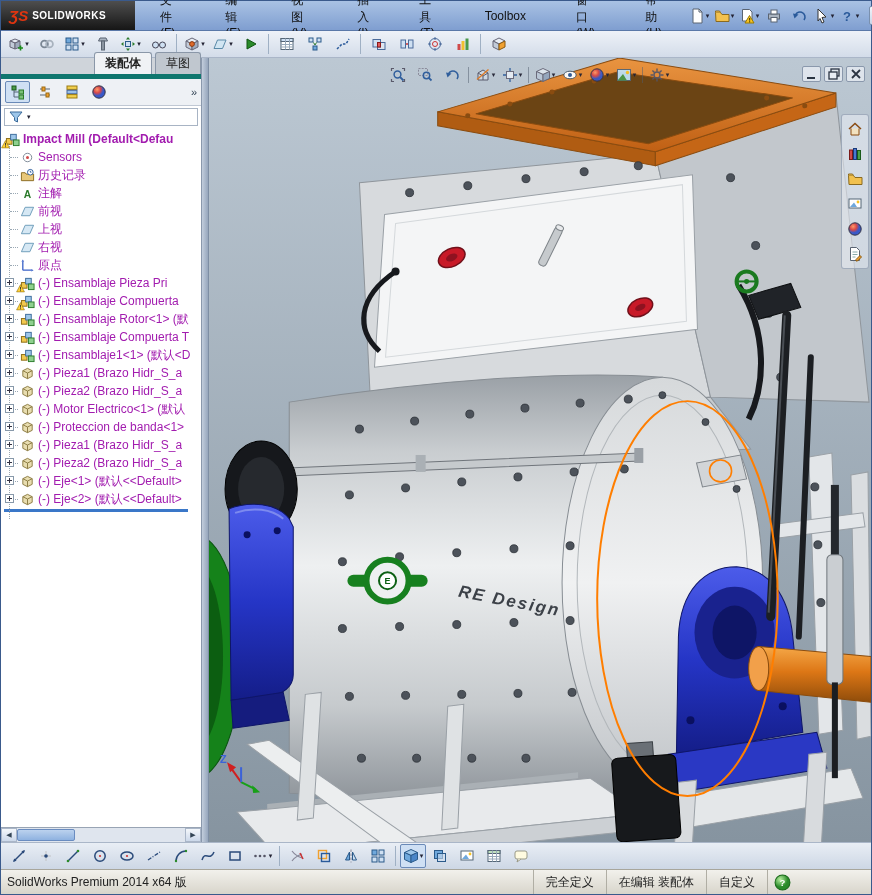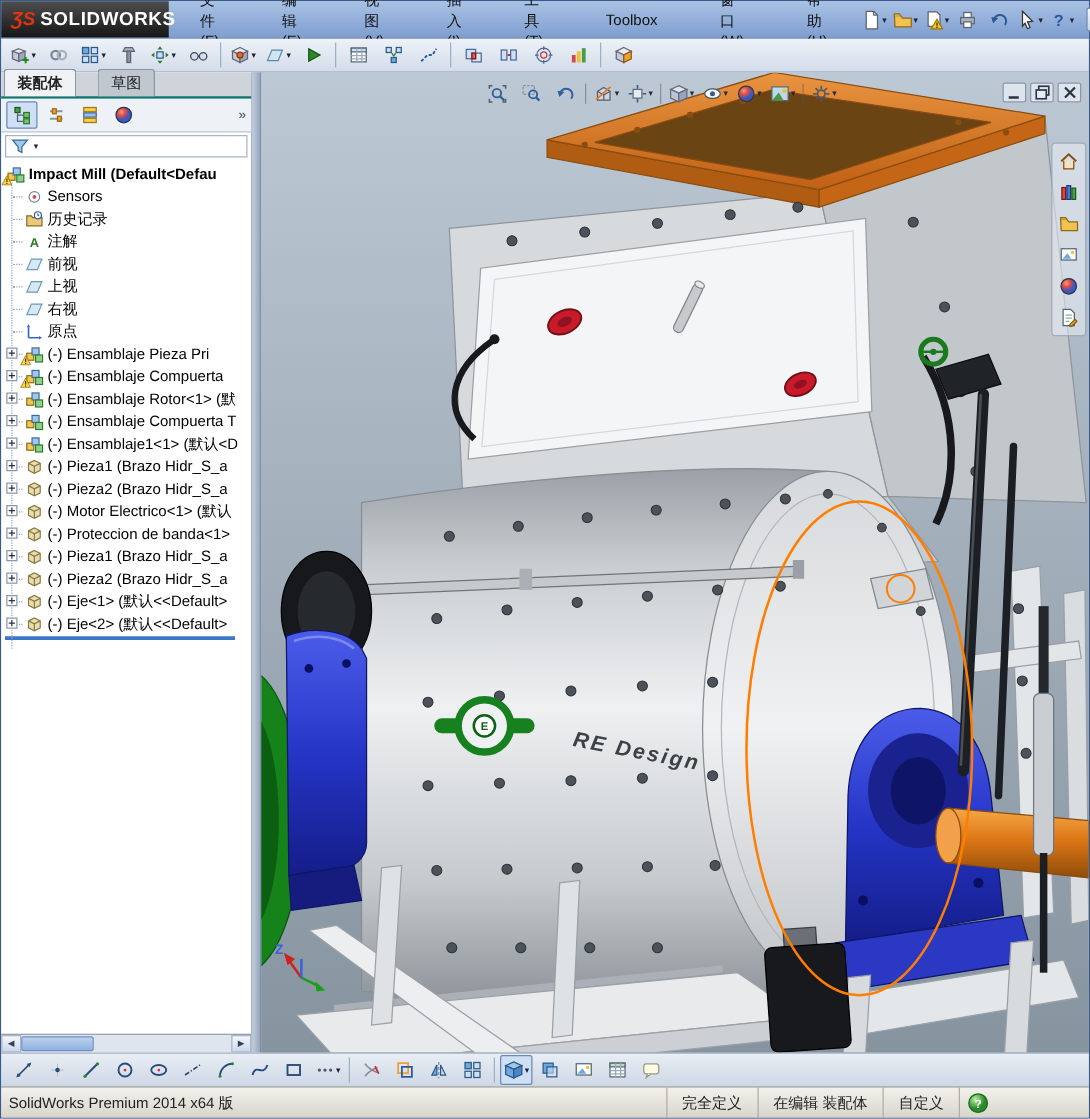--- a/index.html
+++ b/index.html
@@ -4,49 +4,49 @@
 <style>
   html,body{margin:0;padding:0;width:872px;height:895px;overflow:hidden;font-family:"Liberation Sans",sans-serif;}
   *{box-sizing:border-box;}
   button{border:none;background:none;padding:0;margin:0;font:inherit;cursor:default;}
   .window{width:872px;height:895px;display:flex;flex-direction:column;border:1px solid #3a5a8c;background:#cfd8e4;}
 
   
   .titlebar{height:30px;flex:0 0 30px;display:flex;align-items:stretch;background:linear-gradient(#a9c2e4,#7f9ed0);border-bottom:1px solid #5a78a8;}
   .logo{width:134px;flex:0 0 134px;background:linear-gradient(#4e4e4e,#161616);color:#fff;display:flex;align-items:center;gap:4px;padding:0 8px;}
   .logo-mark{color:#e03510;font-weight:bold;font-style:italic;font-size:15px;}
-  .logo-text{font-weight:bold;font-size:15px;letter-spacing:.5px;}
+  .logo-text{font-weight:bold;font-size:10px;letter-spacing:.5px;}
   .menubar{display:flex;align-items:center;font-size:12px;color:#111;}
   .menu-item{padding:3px 25px;}
   .qa{margin-left:auto;display:flex;align-items:center;gap:1px;padding-right:4px;}
   .qa-btn{height:22px;min-width:24px;display:inline-flex;align-items:center;justify-content:center;border:1px solid transparent;border-radius:2px;}
   .win-controls{display:flex;align-items:center;gap:2px;padding:0 4px;}
   .wc-btn{width:26px;height:19px;display:inline-flex;align-items:center;justify-content:center;background:linear-gradient(#f2f6fb,#c9d6e8);border:1px solid #7a90ae;border-radius:2px;}
   .dd{font-size:7px;color:#223;margin-left:1px;}
 
   
   .toolbar2{height:27px;flex:0 0 27px;display:flex;align-items:center;gap:1px;padding:0 4px;background:linear-gradient(#eef2f8,#d3dce9);border-bottom:1px solid #aab6c8;}
   .tb-btn{width:27px;height:24px;display:inline-flex;align-items:center;justify-content:center;border:1px solid transparent;border-radius:2px;}
   .tb-sep{width:1px;height:20px;background:#9fb0c4;margin:0 3px;flex:0 0 1px;}
 
   
   .main{flex:1;display:flex;min-height:0;}
   .left-panel{width:201px;flex:0 0 201px;background:#fff;border-right:1px solid #8a98ac;display:flex;flex-direction:column;}
-  .panel-tabs{height:21px;flex:0 0 21px;background:#cfd4da;display:flex;align-items:flex-end;gap:17px;padding:0 0 0 2px;border-bottom:2px solid #0f766e;}
+  .panel-tabs{height:21px;flex:0 0 21px;background:#cfd4da;display:flex;align-items:flex-end;gap:3px;padding:0 0 0 2px;border-bottom:5px solid #0f766e;justify-content:flex-end;}
   .ptab{padding:2px 10px 2px;font-size:12px;background:#c0c7cf;border:1px solid #8a97a8;border-bottom:none;border-radius:3px 3px 0 0;color:#222;}
   .ptab.active{background:#f0f2f5;font-weight:bold;}
   .fm-header-wrap{height:27px;flex:0 0 27px;display:flex;align-items:center;background:#eef1f5;border-bottom:1px solid #c0c8d4;padding:0 4px;}
   .fm-btns{display:flex;gap:2px;}
   .fm-btn{width:25px;height:22px;display:inline-flex;align-items:center;justify-content:center;border:1px solid transparent;border-radius:2px;}
   .fm-btn.pressed{border:1px solid #7a9ac0;background:#dce8f6;}
   .fm-overflow{margin-left:auto;font-size:11px;color:#345;}
   .filter-row{height:18px;flex:0 0 18px;margin:2px 3px;border:1px solid #a8b4c4;display:flex;align-items:center;padding:0 3px;gap:2px;background:#fff;}
   .filter-input{flex:1;border:none;outline:none;font-size:11px;min-width:0;}
 
-  .tree{flex:1;position:relative;font-size:12px;color:#000000;padding-top:2px;overflow:hidden;}
+  .tree{flex:1;position:relative;font-size:12px;color:#a21caf;padding-top:2px;overflow:hidden;}
   .tree-vline{position:absolute;left:8px;top:13px;height:378px;border-left:1px dotted #9aa8b4;}
   .tree-row{height:18px;display:flex;align-items:center;white-space:nowrap;position:relative;margin-left:2px;}
   .tree-row.root{padding-left:2px;font-weight:bold;}
   .tree-row.child{padding-left:17px;}
   .tree-row.child::before{content:"";position:absolute;left:7px;top:9px;width:8px;border-top:1px dotted #9aa8b4;}
   .plus{position:absolute;left:2px;top:4px;width:9px;height:9px;background:#fff;border:1px solid #8899aa;z-index:2;}
   .plus::before{content:"";position:absolute;left:1px;right:1px;top:3px;height:1px;background:#334;}
   .plus::after{content:"";position:absolute;top:1px;bottom:1px;left:3px;width:1px;background:#334;}
   .t-icon{width:15px;height:15px;margin-right:3px;position:relative;flex:0 0 15px;}
   .t-icon svg{width:15px;height:15px;display:block;}

